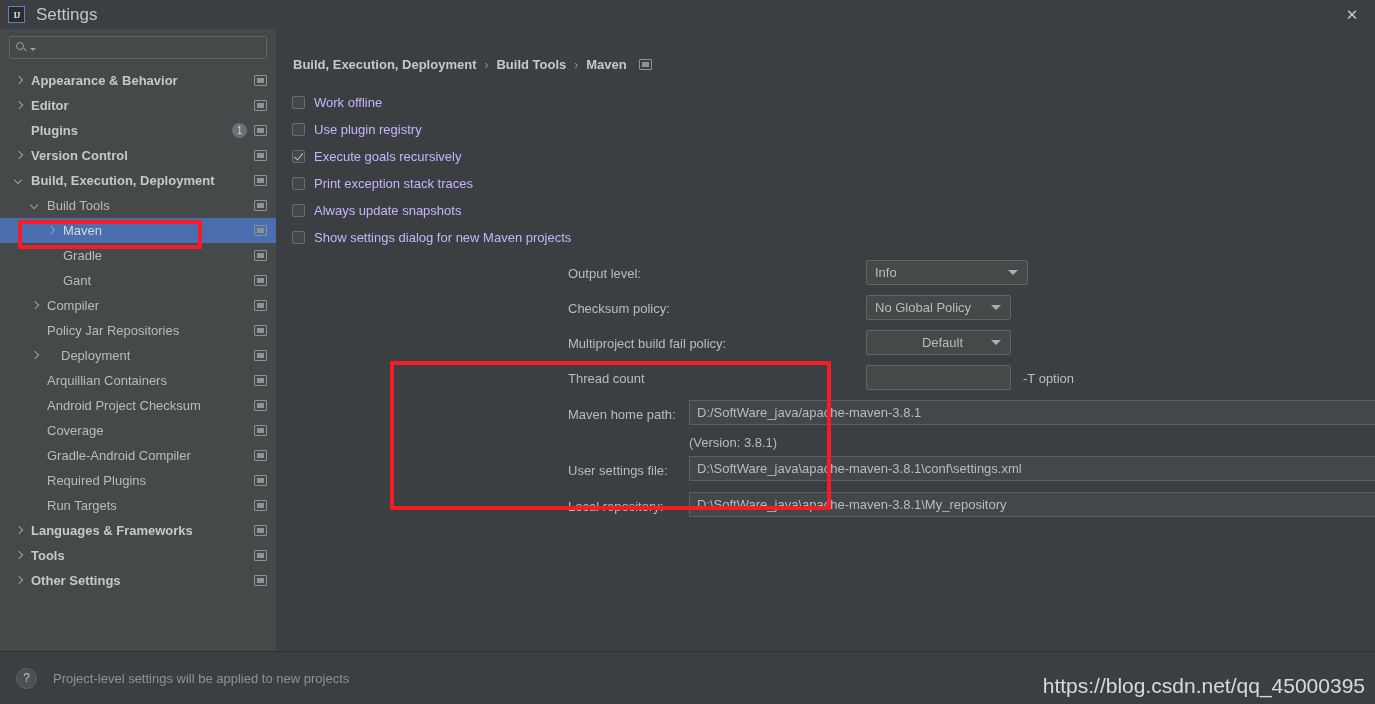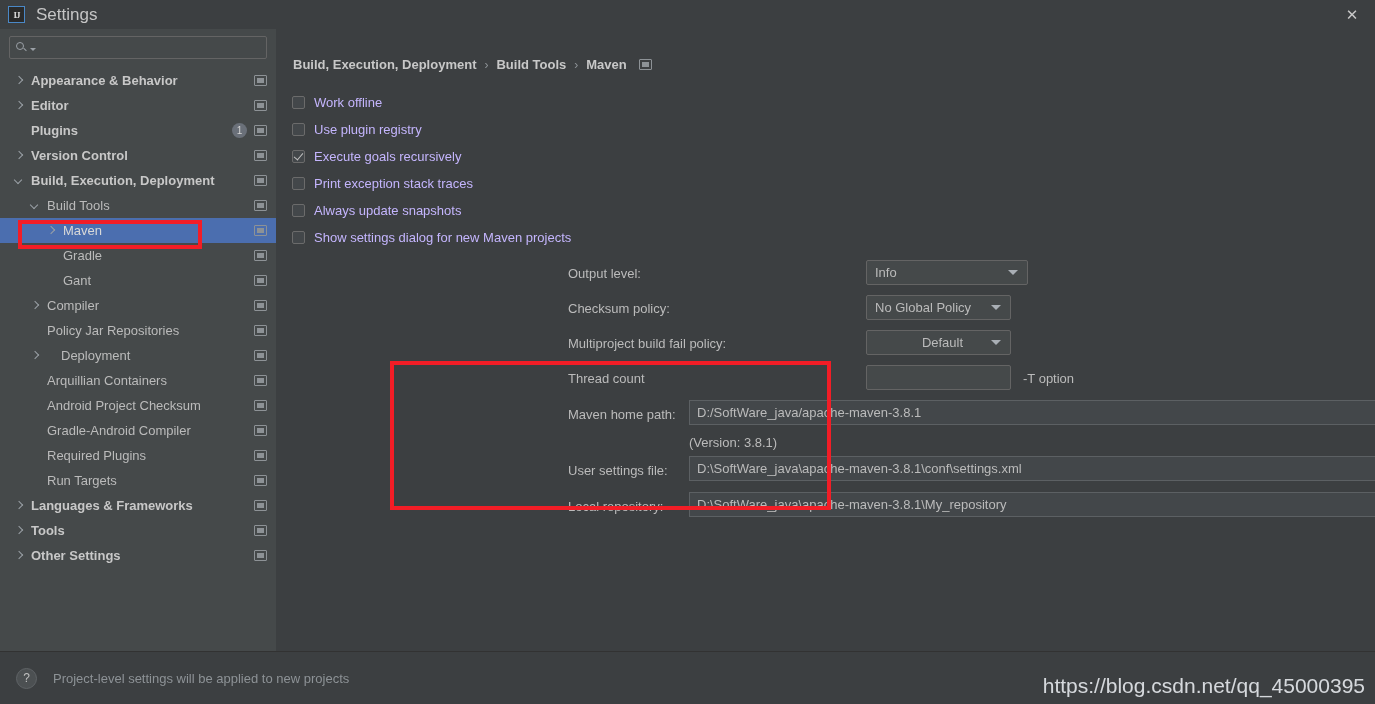--- a/index.html
+++ b/index.html
@@ -538,20 +538,28 @@
             <span style="width: 30px; flex: 0 0 auto;"></span>
             <span class="arrow"></span>
             <span class="tree-label" style="margin-left: 6px;">Android Project Checksum</span>
             <div class="tree-right">
               <span class="panel-icon"></span>
             </div>
           </div>
           <div class="tree-row">
             <span style="width: 30px; flex: 0 0 auto;"></span>
             <span class="arrow"></span>
+            <span class="tree-label" style="margin-left: 6px;">Coverage</span>
+            <div class="tree-right">
+              <span class="panel-icon"></span>
+            </div>
+          </div>
+          <div class="tree-row">
+            <span style="width: 30px; flex: 0 0 auto;"></span>
+            <span class="arrow"></span>
             <span class="tree-label" style="margin-left: 6px;">Gradle-Android Compiler</span>
             <div class="tree-right">
               <span class="panel-icon"></span>
             </div>
           </div>
           <div class="tree-row">
             <span style="width: 30px; flex: 0 0 auto;"></span>
             <span class="arrow"></span>
             <span class="tree-label" style="margin-left: 6px;">Required Plugins</span>
             <div class="tree-right">

